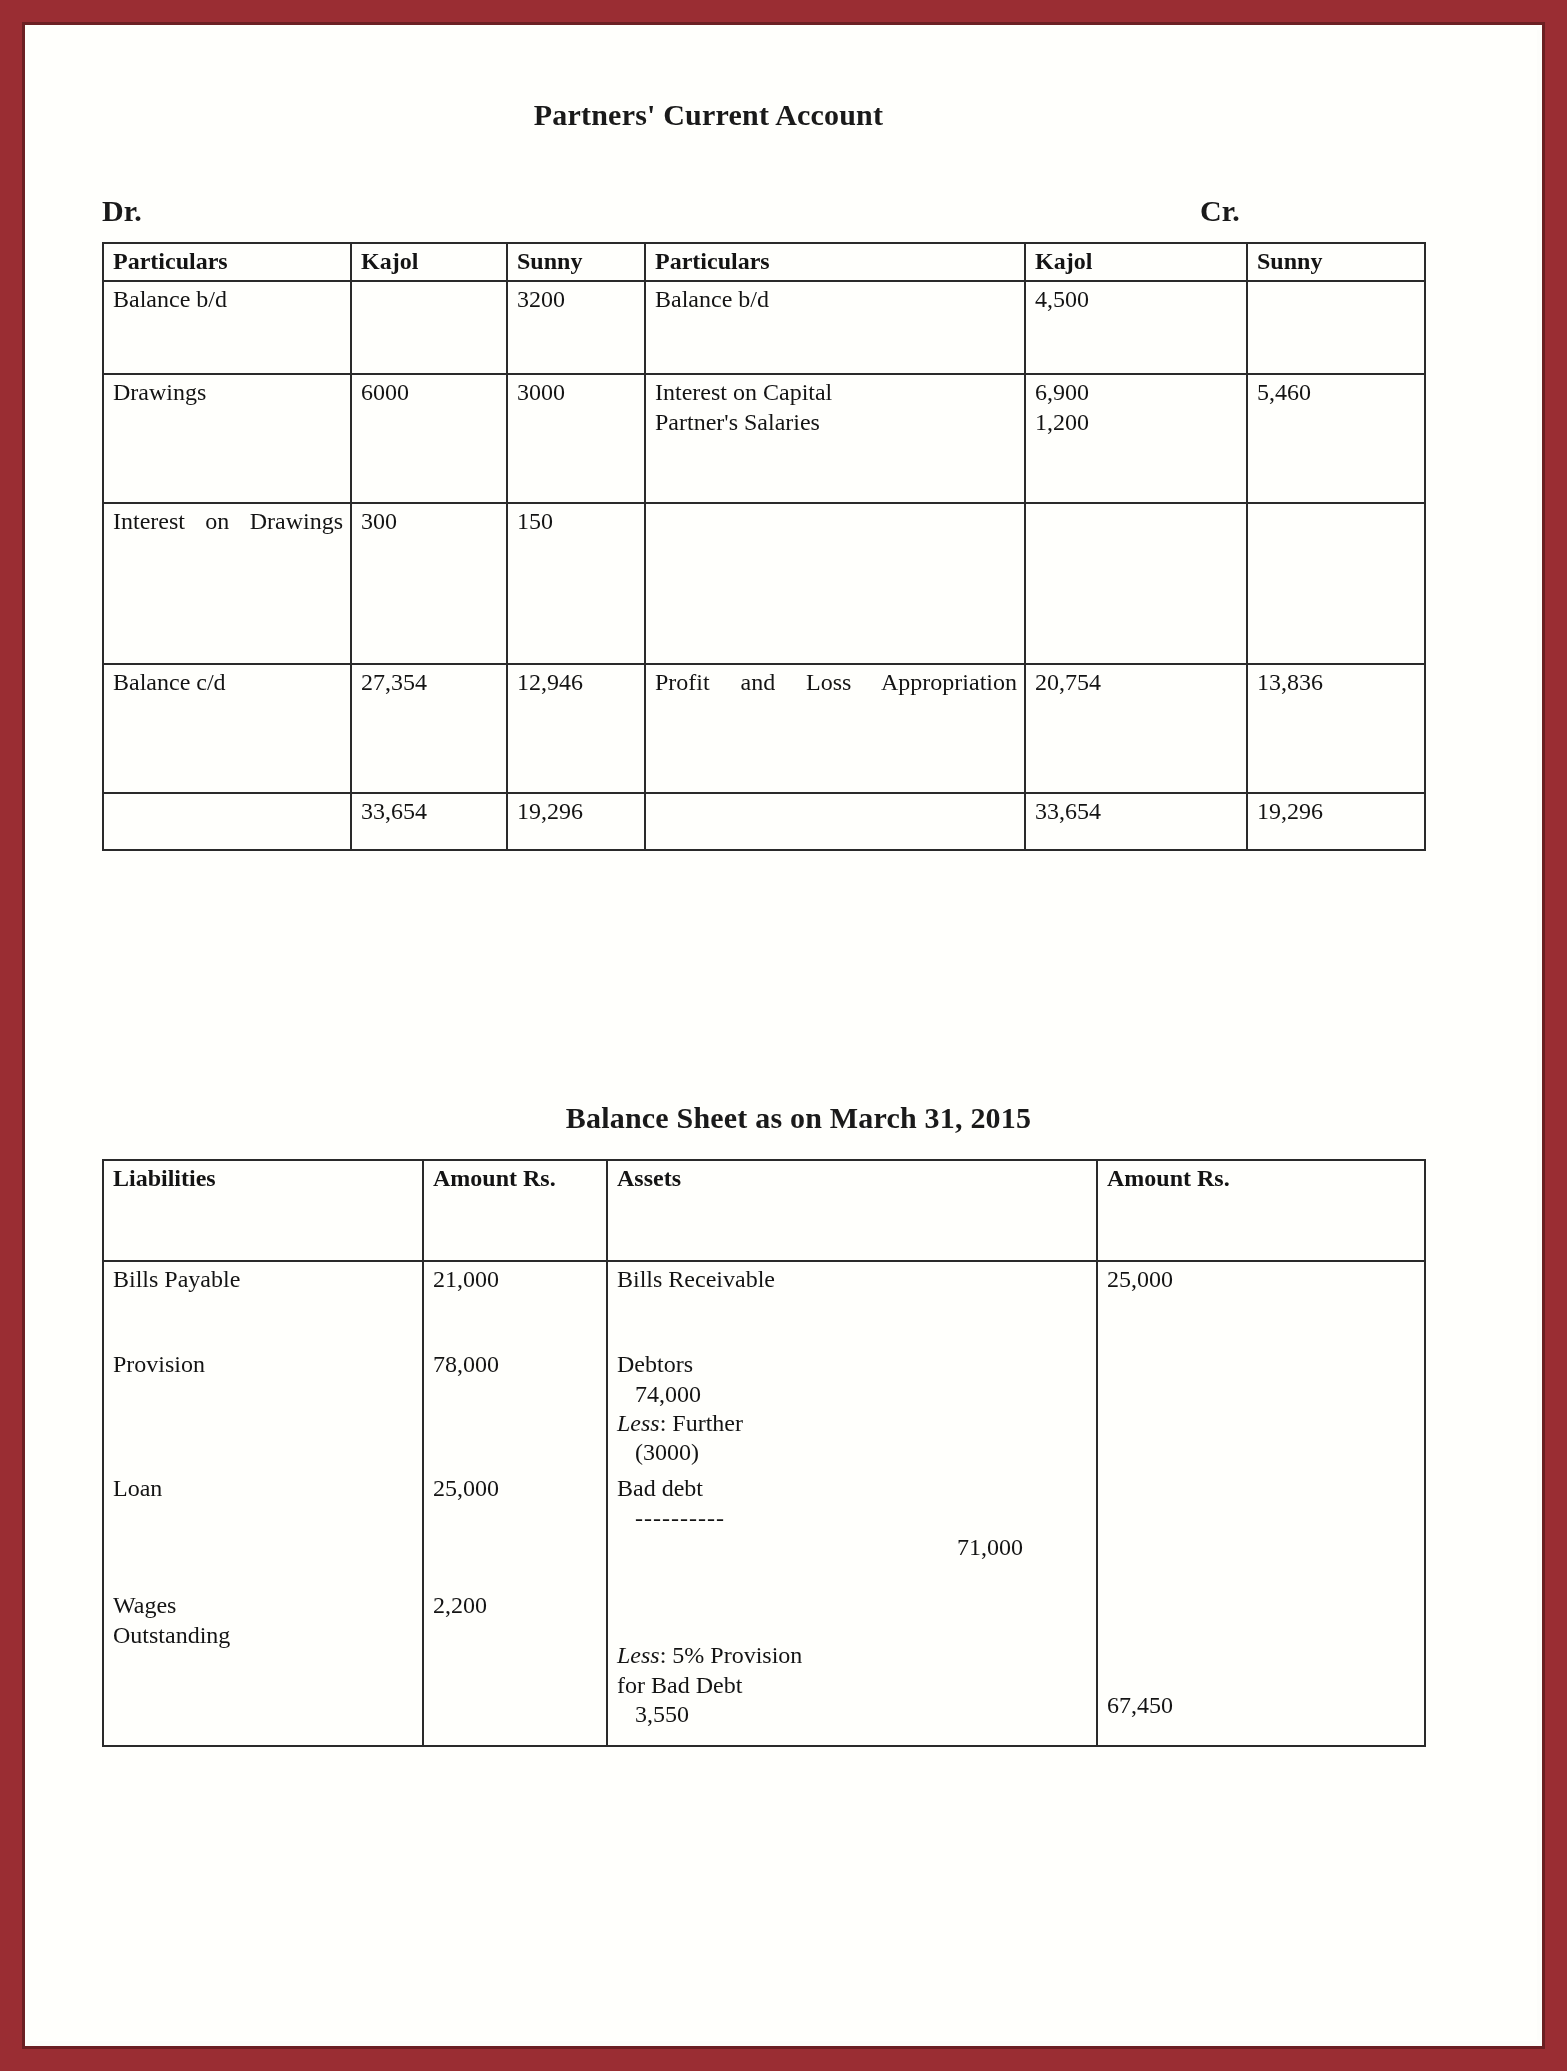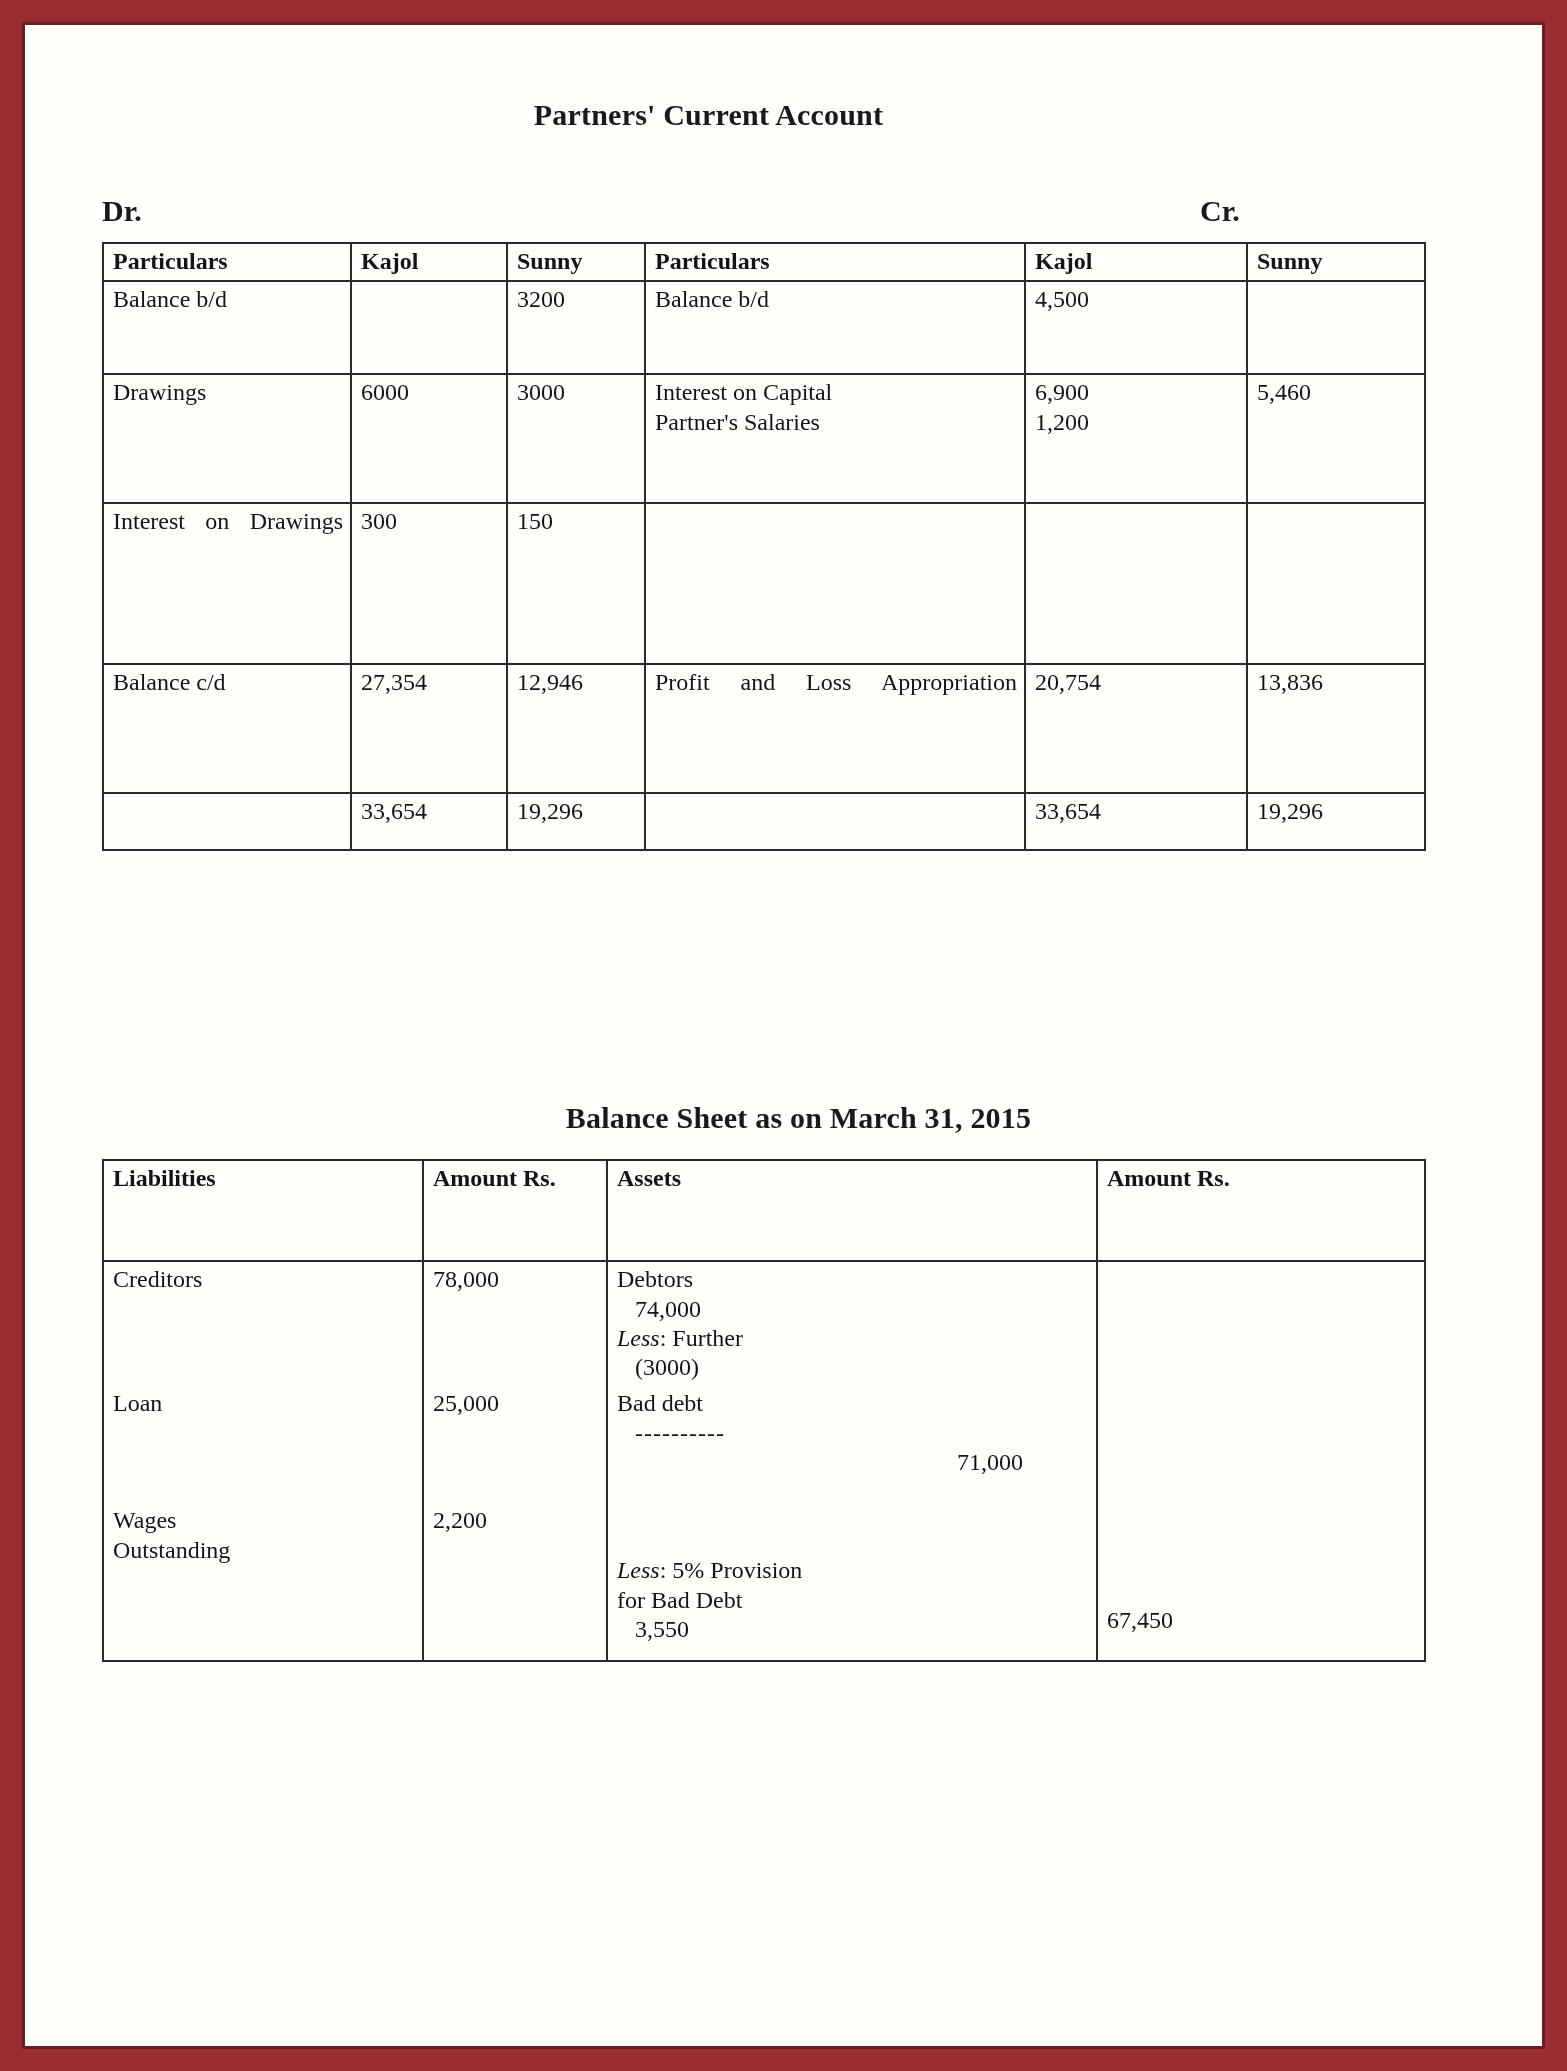--- a/index.html
+++ b/index.html
@@ -244,23 +244,29 @@
       <thead>
         <tr>
           <th style="height:92px;">Liabilities</th>
           <th>Amount Rs.</th>
           <th>Assets</th>
           <th>Amount Rs.</th>
         </tr>
       </thead>
       <tbody>
 
-
-        <tr>
-          <td style="height:78px;" class="noborder-top noborder-bottom">Creditors</td>
+        <tr>
+          <td style="height:78px;" class="noborder-bottom">Bills Payable</td>
+          <td class="num noborder-bottom">21,000</td>
+          <td class="noborder-bottom">Bills Receivable</td>
+          <td class="num noborder-bottom">25,000</td>
+        </tr>
+
+        <tr>
+          <td style="height:78px;" class="noborder-top noborder-bottom">Provision</td>
           <td class="num noborder-top noborder-bottom">78,000</td>
           <td class="noborder-top noborder-bottom">
             <div class="asset-line">
               <span class="lbl">Debtors</span>
               <span class="val">74,000</span>
             </div>
             <div class="asset-line">
               <span class="lbl"><i>Less</i>: Further</span>
               <span class="val">(3000)</span>
             </div>

